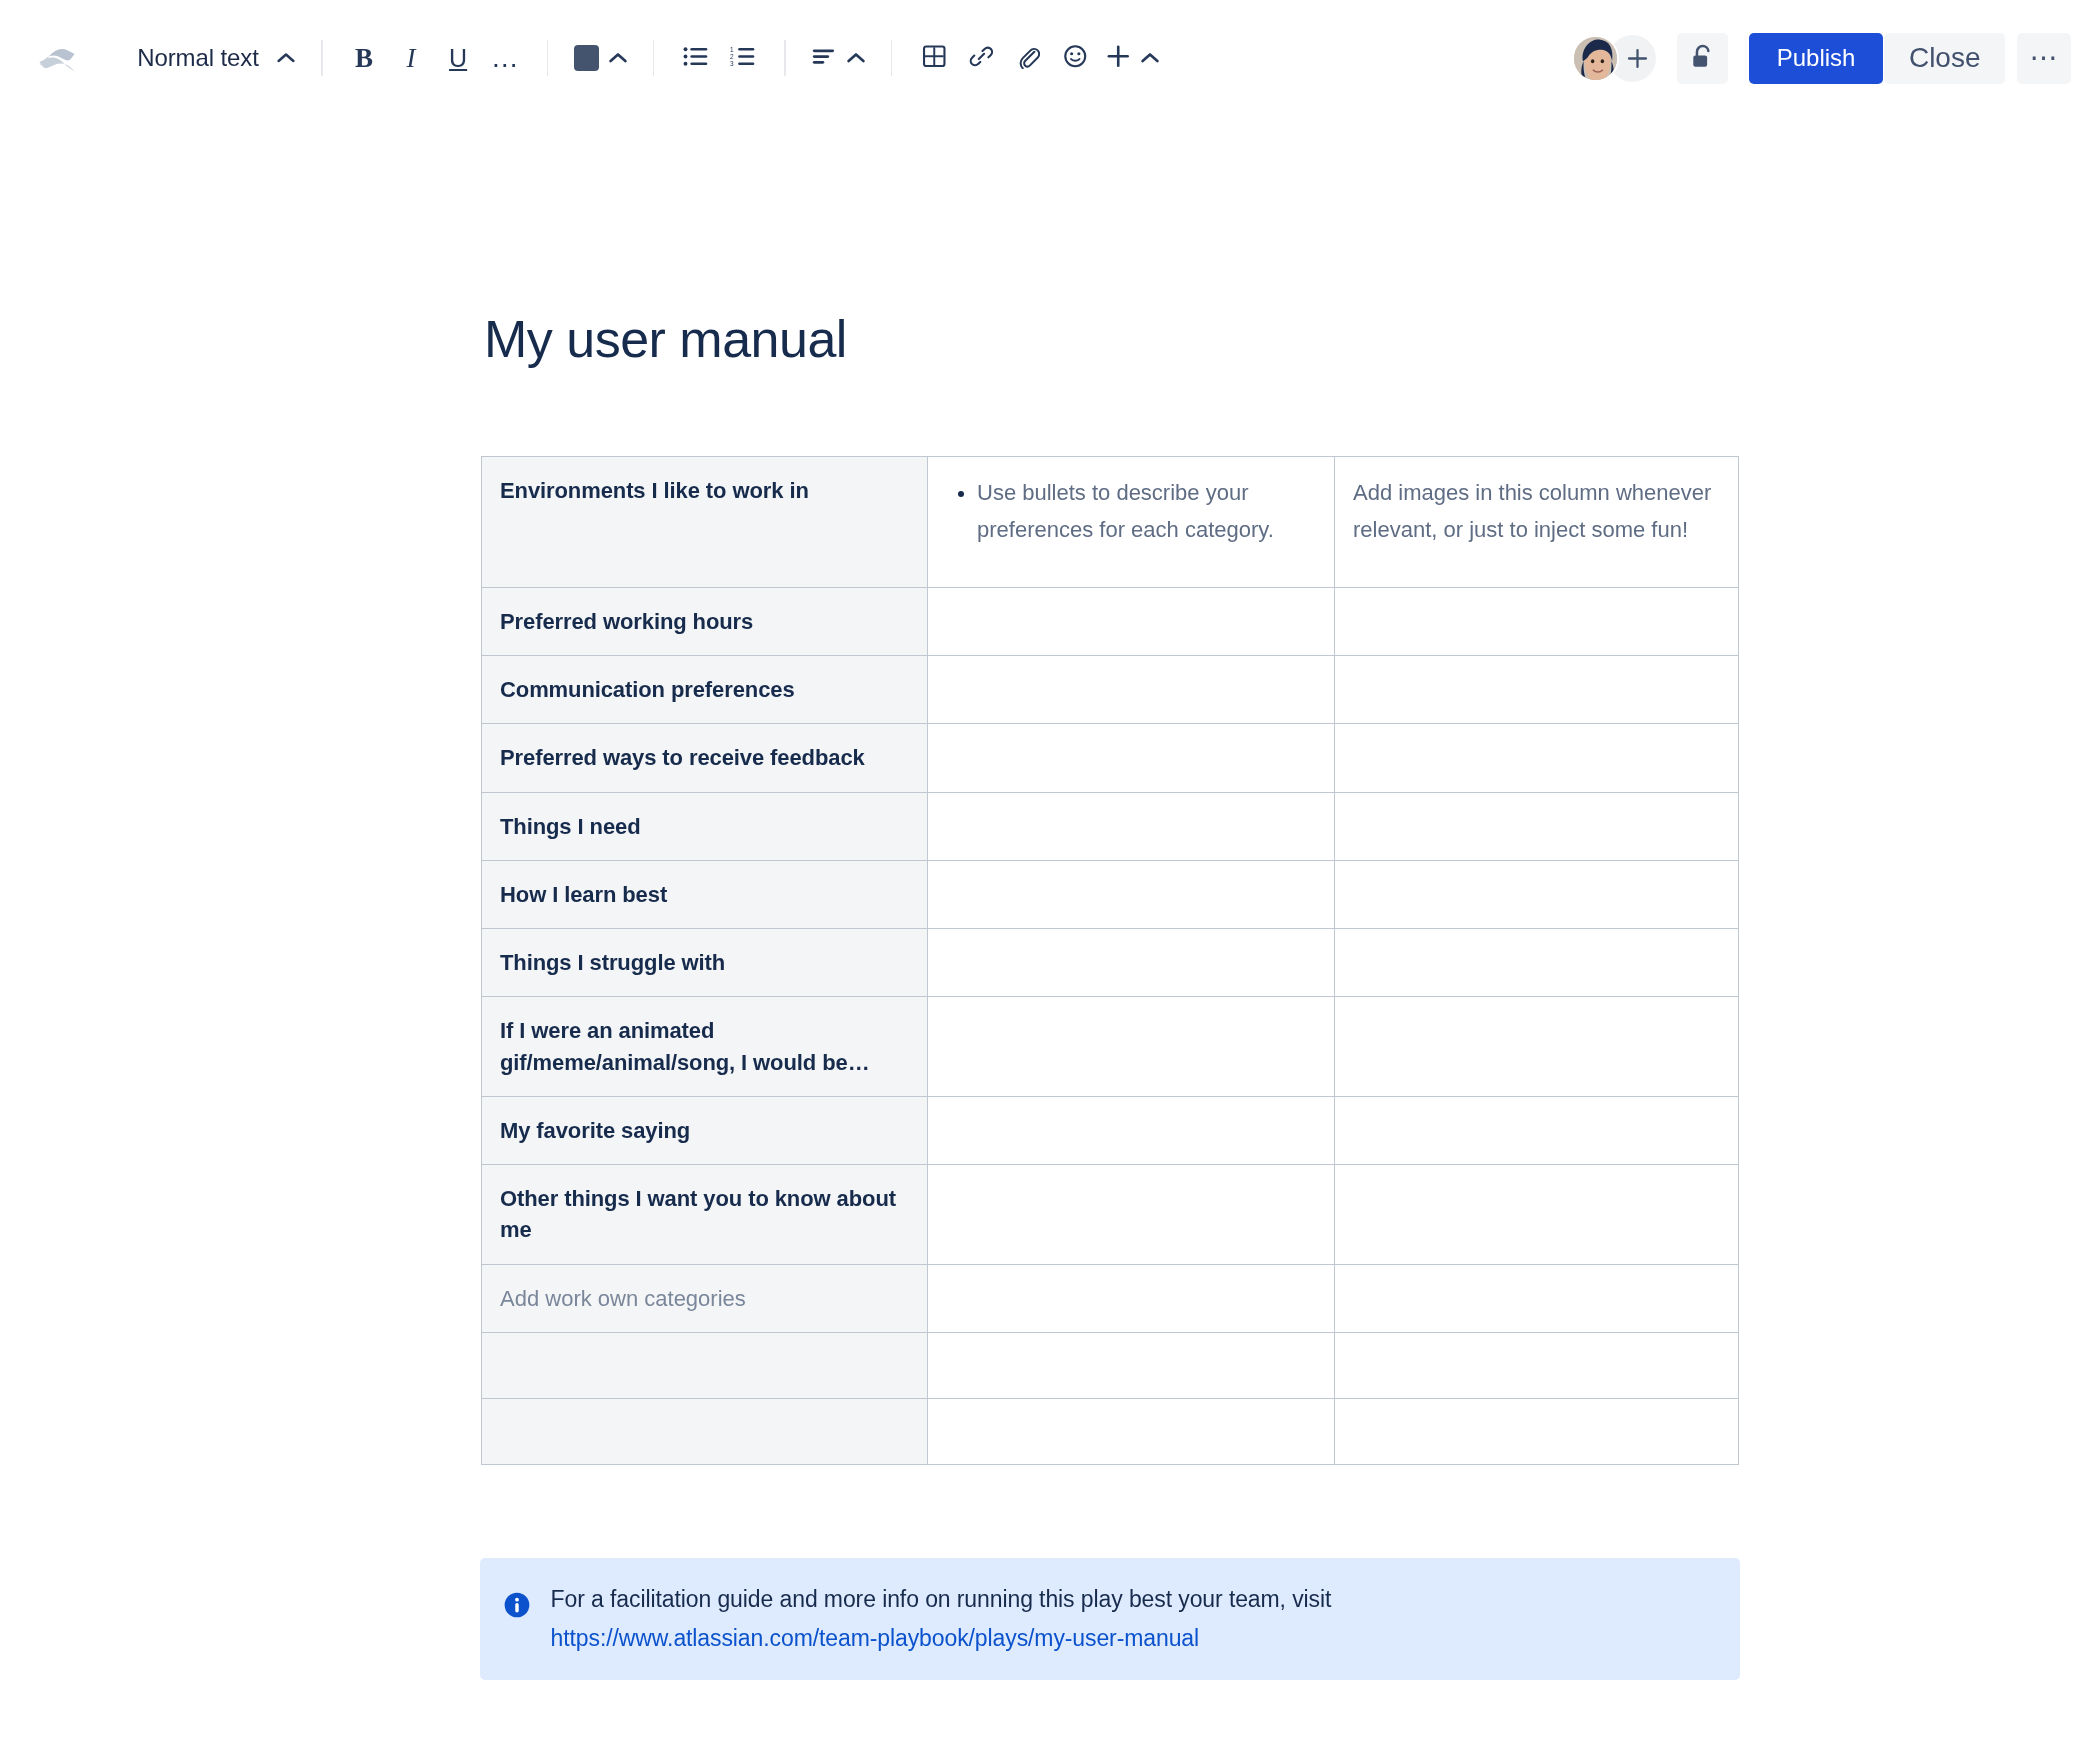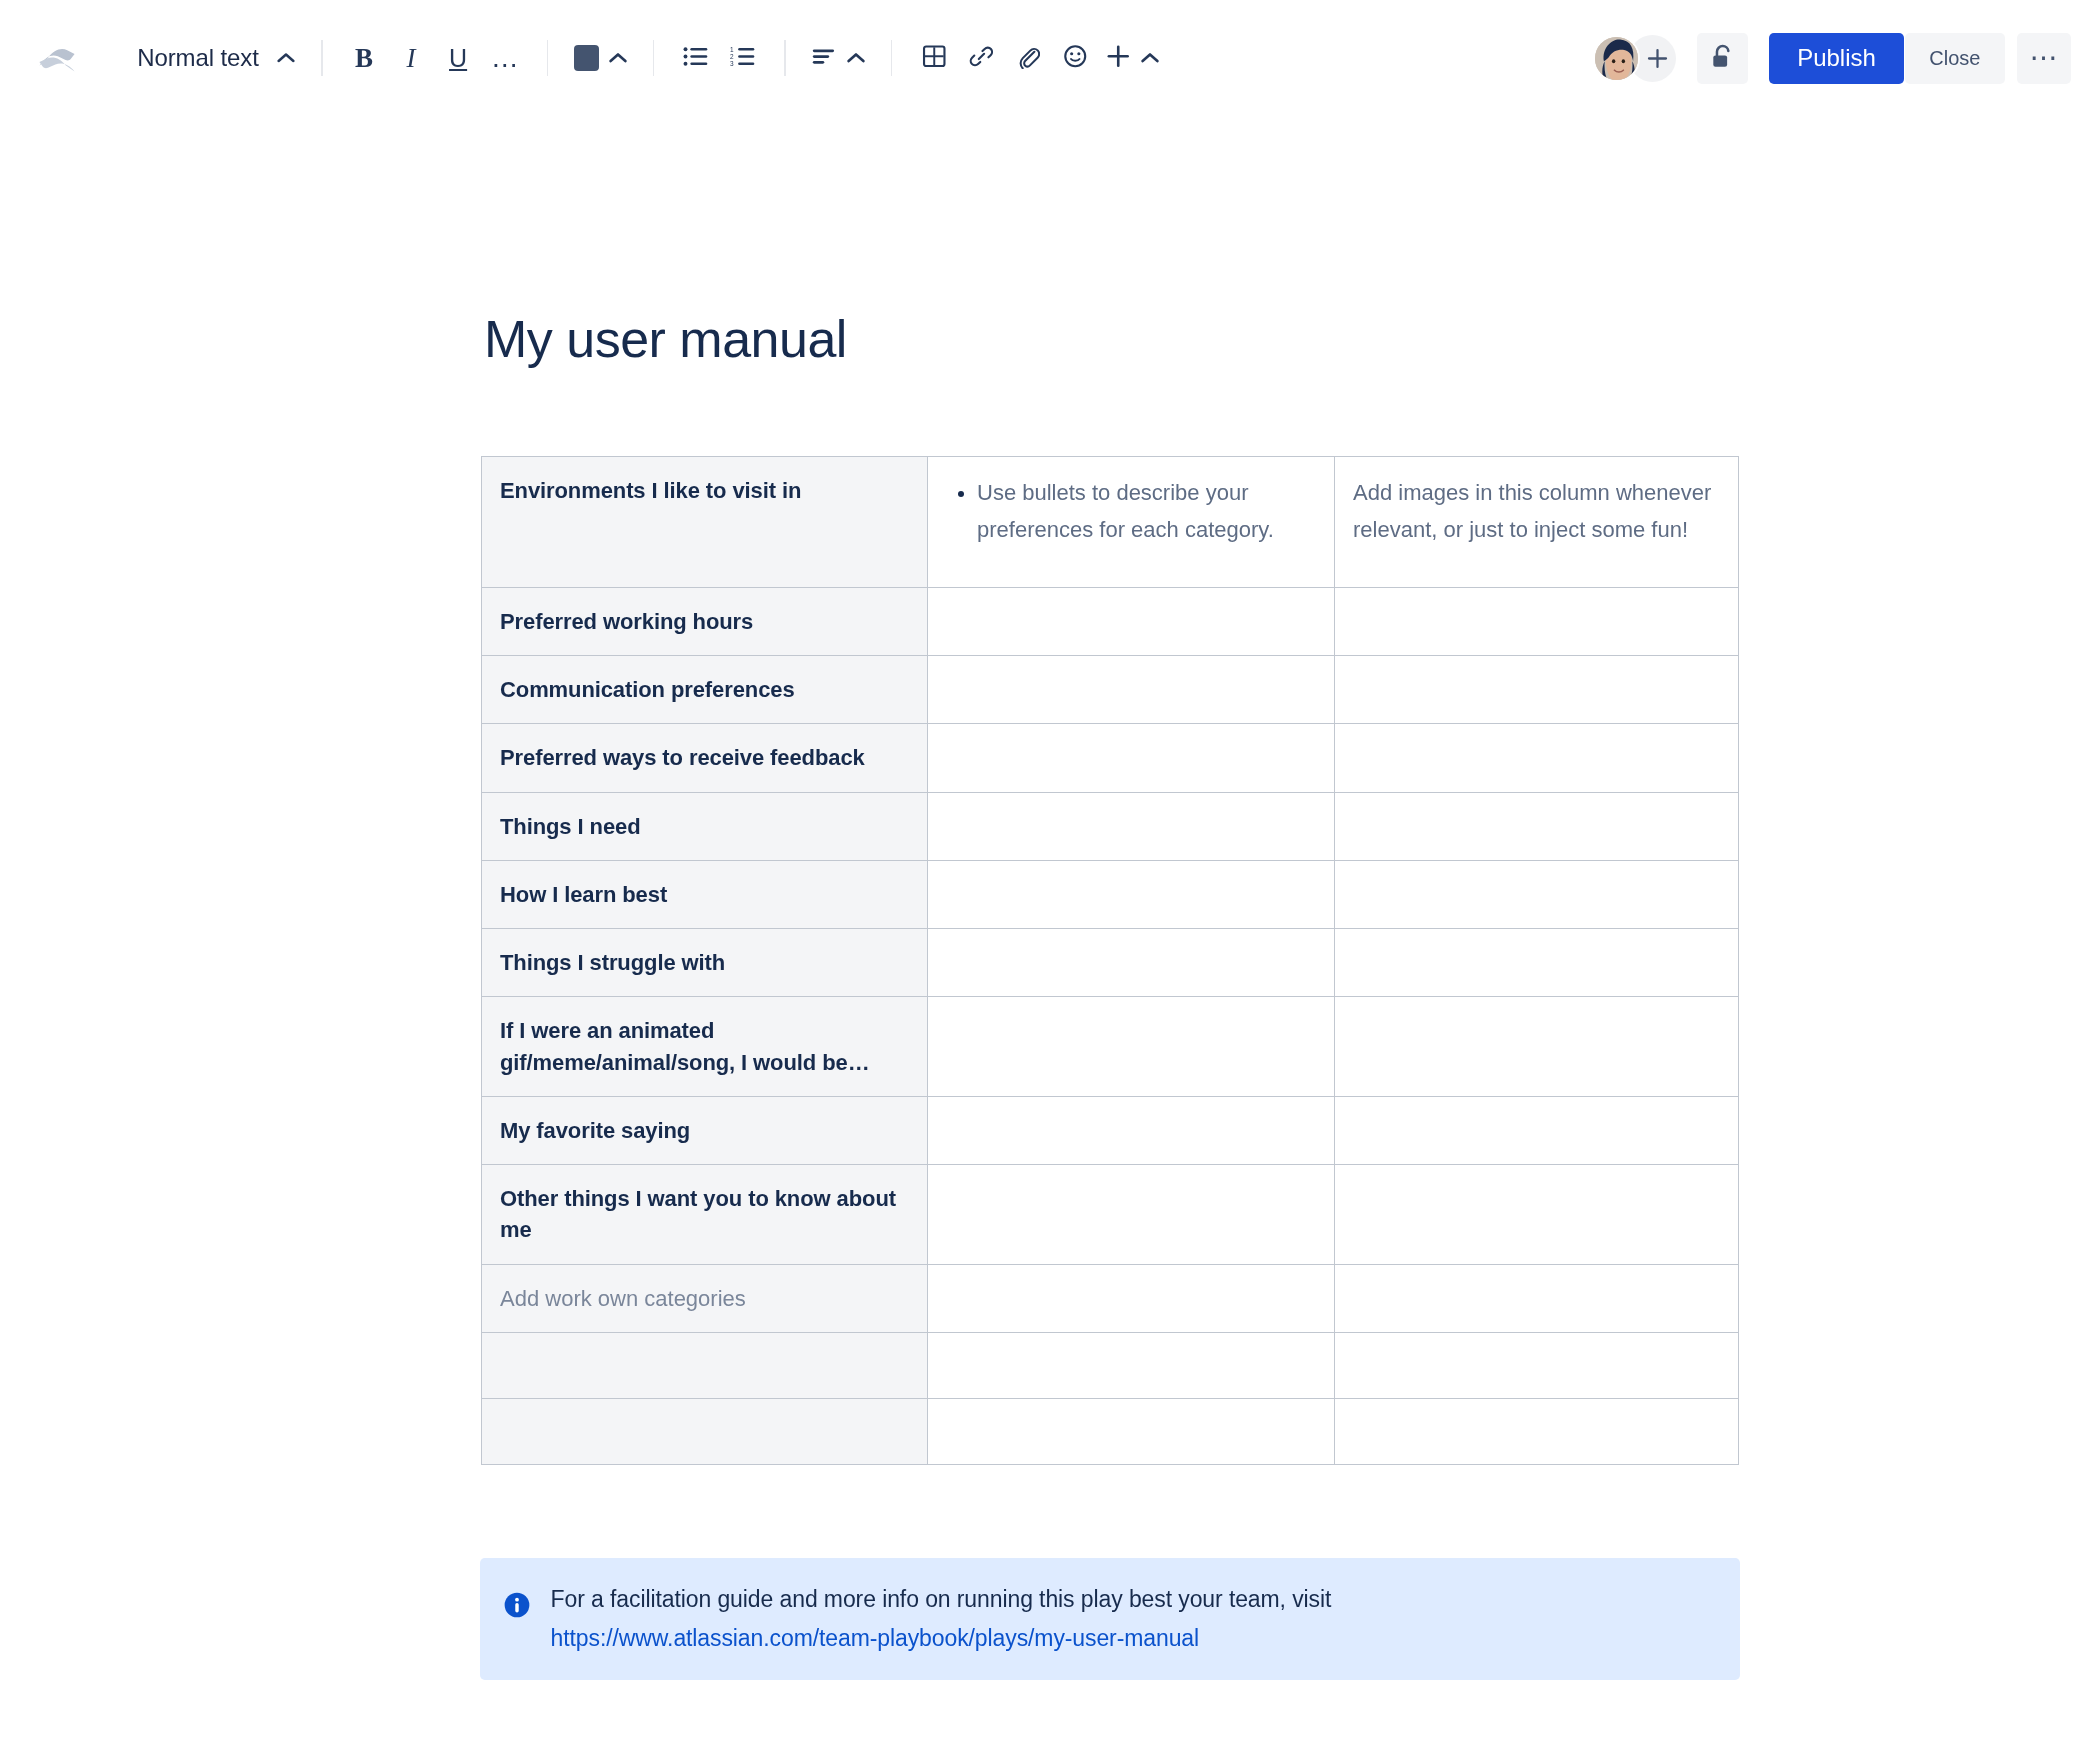--- a/index.html
+++ b/index.html
@@ -123,21 +123,21 @@
     margin-right: 1px;
     white-space: nowrap;
   }
 
   .btn-close {
     height: 51px;
     background: #f4f5f7;
     color: #42526e;
     border: none;
     border-radius: 4.9px;
-    font-size: 20px;
+    font-size: 28px;
     font-family: "Liberation Sans", sans-serif;
     padding: 0 24.5px;
     cursor: pointer;
     margin-right: 11.5px;
     white-space: nowrap;
   }
 
   .btn-more {
     width: 54px; height: 51px;
     background: #f4f5f7;
@@ -446,21 +446,21 @@
 
 <div class="page">
 
   <div class="doc-title">My user manual</div>
 
   <div class="tbl-wrap">
     <table class="manual">
       <tbody>
           <tr class="row-tall">
             <td class="c1">
-              <div class="cat-label">Environments I like to visit in</div>
+              <div class="cat-label">Environments I like to work in</div>
             </td>
             <td class="c2">
               <ul class="hint-list">
                 <li class="hint-text">Use bullets to describe your preferences for each category.</li>
               </ul>
             </td>
             <td class="c3">
               <div class="hint-text">Add images in this column whenever relevant, or just to inject some fun!</div>
             </td>
           </tr>

